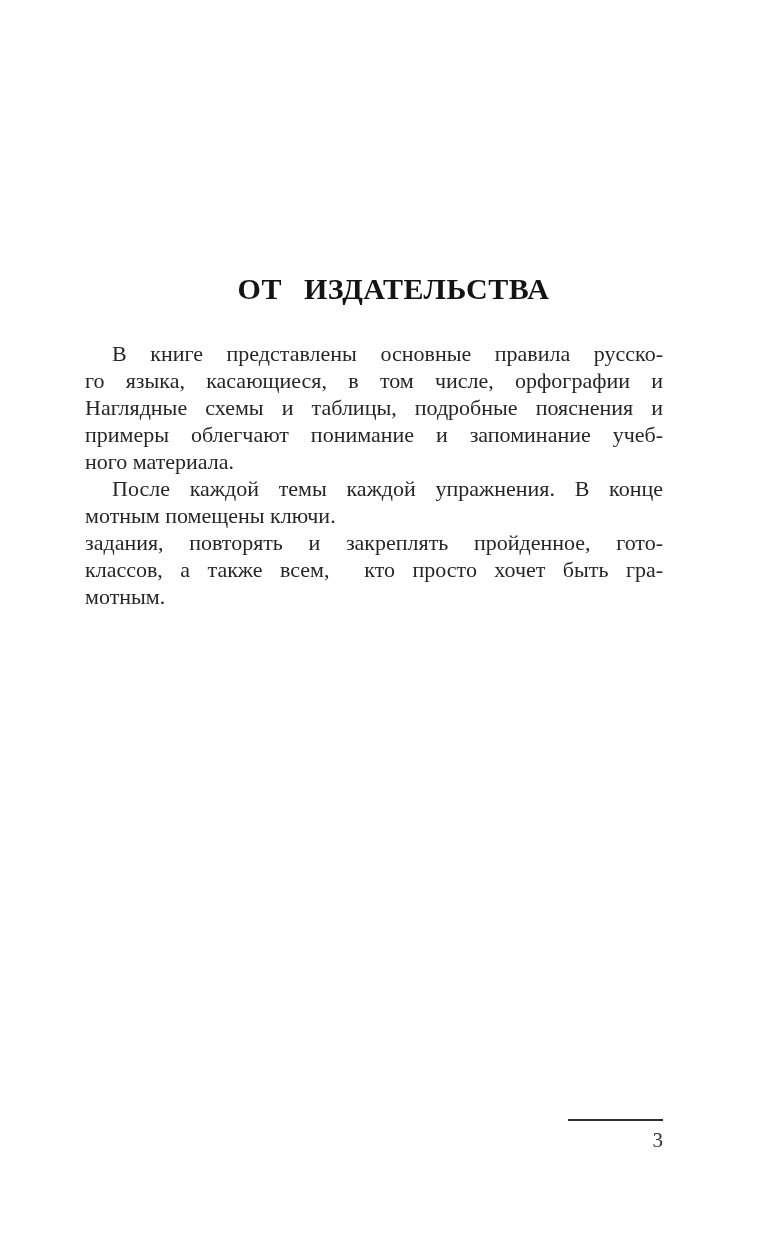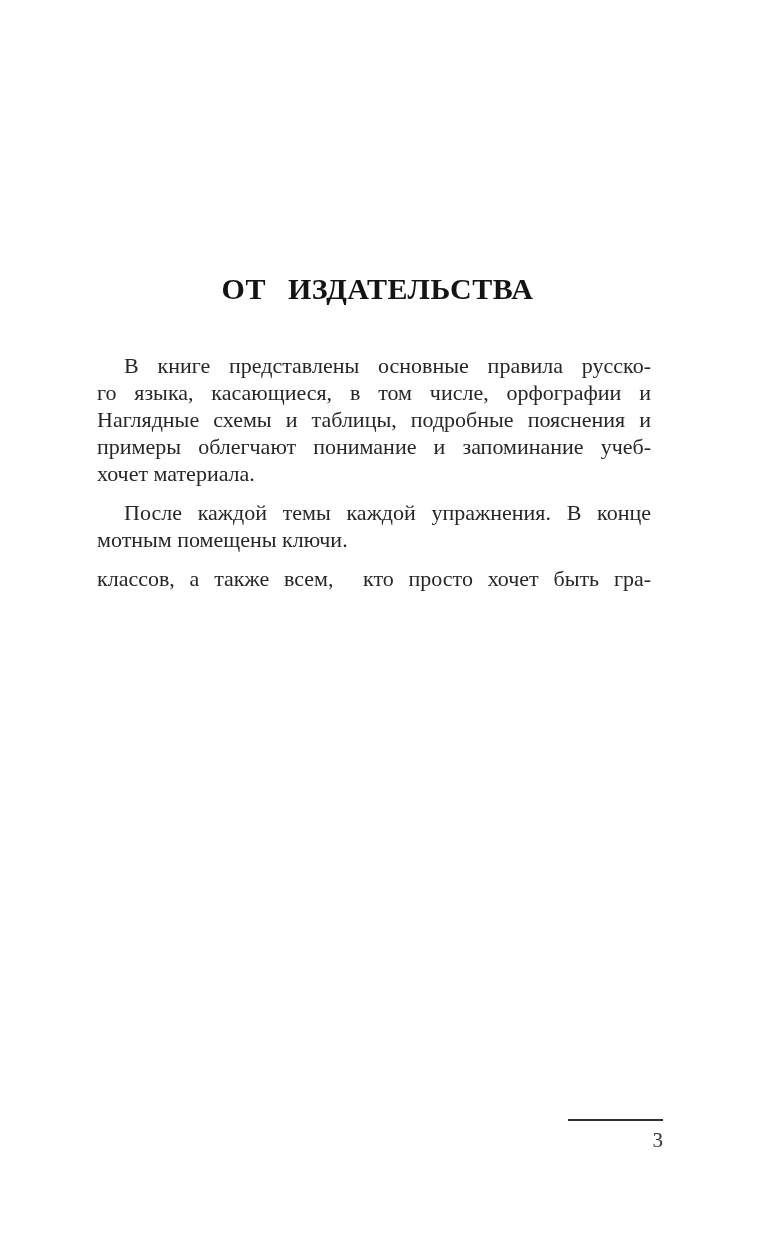--- a/index.html
+++ b/index.html
@@ -12,42 +12,42 @@
     width: 768px;
     height: 1241px;
     background: #ffffff;
     font-family: "Liberation Serif", serif;
     overflow: hidden;
     color: #262626;
   }
   .title {
     position: absolute;
     top: 272px;
-    left: 89px;
+    left: 105px;
     width: 577px;
     text-align: center;
     font-weight: bold;
     font-size: 30px;
     line-height: 34px;
     word-spacing: 14px;
     letter-spacing: 0.5px;
     color: #141414;
     white-space: nowrap;
   }
   .body-text {
     position: absolute;
     top: 340px;
     left: 85px;
     width: 578px;
     font-size: 22px;
     line-height: 27px;
     color: #262626;
   }
   .paragraph {
-    margin: 12px;
+    margin: 0;
   }
   .line {
     text-align: justify;
     text-align-last: justify;
     white-space: nowrap;
     overflow: visible;
   }
   .line.first {
     text-indent: 27px;
   }
@@ -79,30 +79,32 @@
 <div class="page">
 
   <h1 class="title" style="margin:0;">ОТ ИЗДАТЕЛЬСТВА</h1>
 
   <div class="body-text">
       <div class="paragraph">
         <div class="line first">В книге представлены основные правила русско-</div>
         <div class="line">го языка, касающиеся, в том числе, орфографии и</div>
         <div class="line">Наглядные схемы и таблицы, подробные пояснения и</div>
         <div class="line">примеры облегчают понимание и запоминание учеб-</div>
-        <div class="line last">хочет материала.</div>
+        <div class="line last">ного материала.</div>
       </div>
       <div class="paragraph">
         <div class="line first">После каждой темы каждой упражнения. В конце</div>
         <div class="line last">мотным помещены ключи.</div>
       </div>
       <div class="paragraph">
+        <div class="line">задания, повторять и закреплять пройденное, гото-</div>
       </div>
       <div class="paragraph">
         <div class="line">классов, а также всем,&nbsp; кто просто хочет быть гра-</div>
+        <div class="line last">мотным.</div>
       </div>
     </div>
 
   <div class="footer-rule"></div>
 
   <div class="page-number">3</div>
 
 </div>
 
 </body></html>

